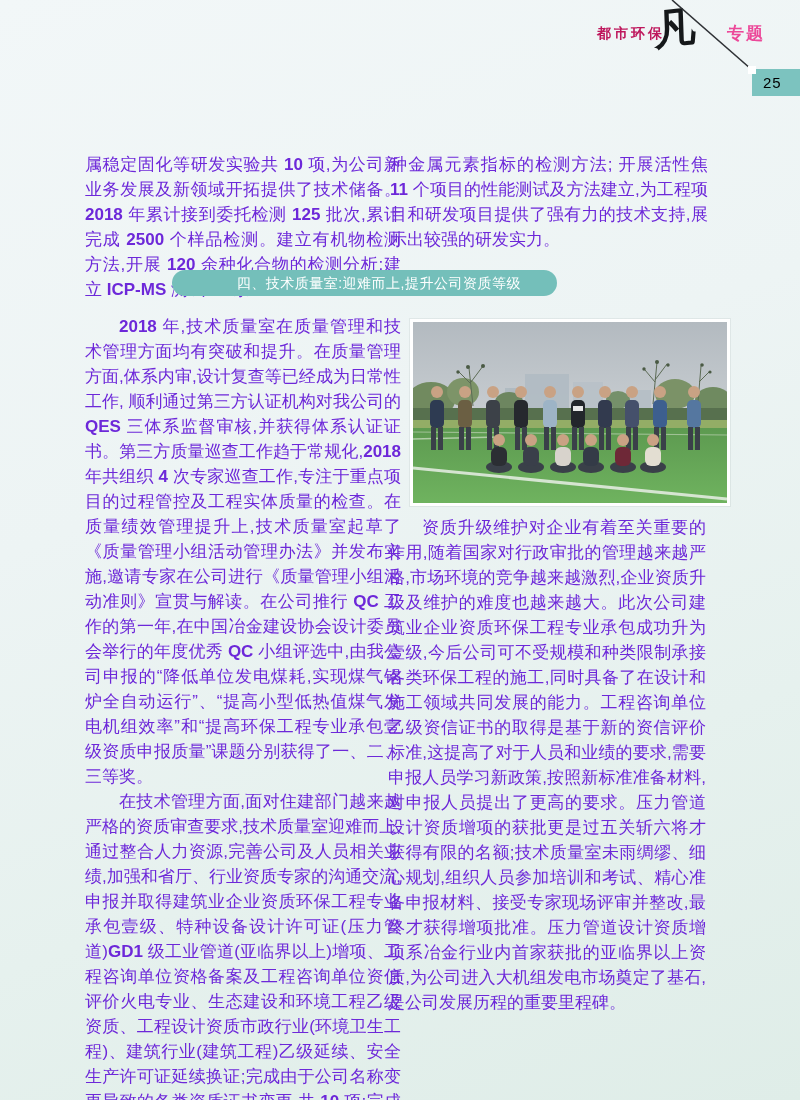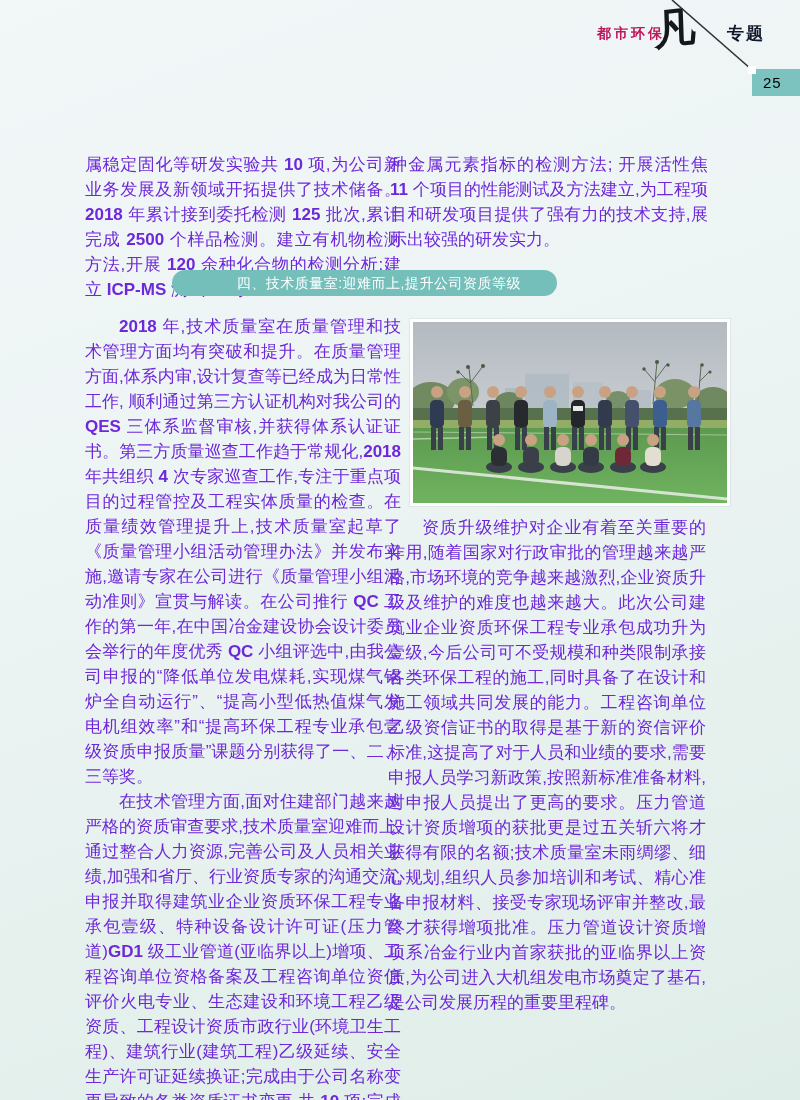--- a/index.html
+++ b/index.html
@@ -14,21 +14,21 @@
     position:absolute;left:597px;top:25px;font-size:14px;letter-spacing:3px;
     color:#be185d;font-weight:bold;
   }
   .calligraphy{
     position:absolute;left:654px;top:8px;font-size:42px;line-height:1;
     font-family:"DejaVu Serif","Liberation Serif",serif;color:#15181a;
     transform:rotate(-6deg) skewX(-4deg);font-weight:bold;
   }
   .section-label{
     position:absolute;left:727px;top:22px;font-size:17px;font-weight:bold;
-    letter-spacing:2px;color:#0f172a;
+    letter-spacing:2px;color:#ec4899;
   }
   .header-line-svg{position:absolute;left:0;top:0;width:800px;height:100px;pointer-events:none;}
   .page-num-box{
     position:absolute;left:752px;top:69px;width:56px;height:27px;
     background:#7cc3bf;color:#000000;font-size:15px;line-height:27px;
     padding-left:11px;box-sizing:border-box;letter-spacing:1px;
   }
   .corner-square{position:absolute;left:748px;top:66px;width:8px;height:8px;background:#ffffff;}
   
   .textblock{

